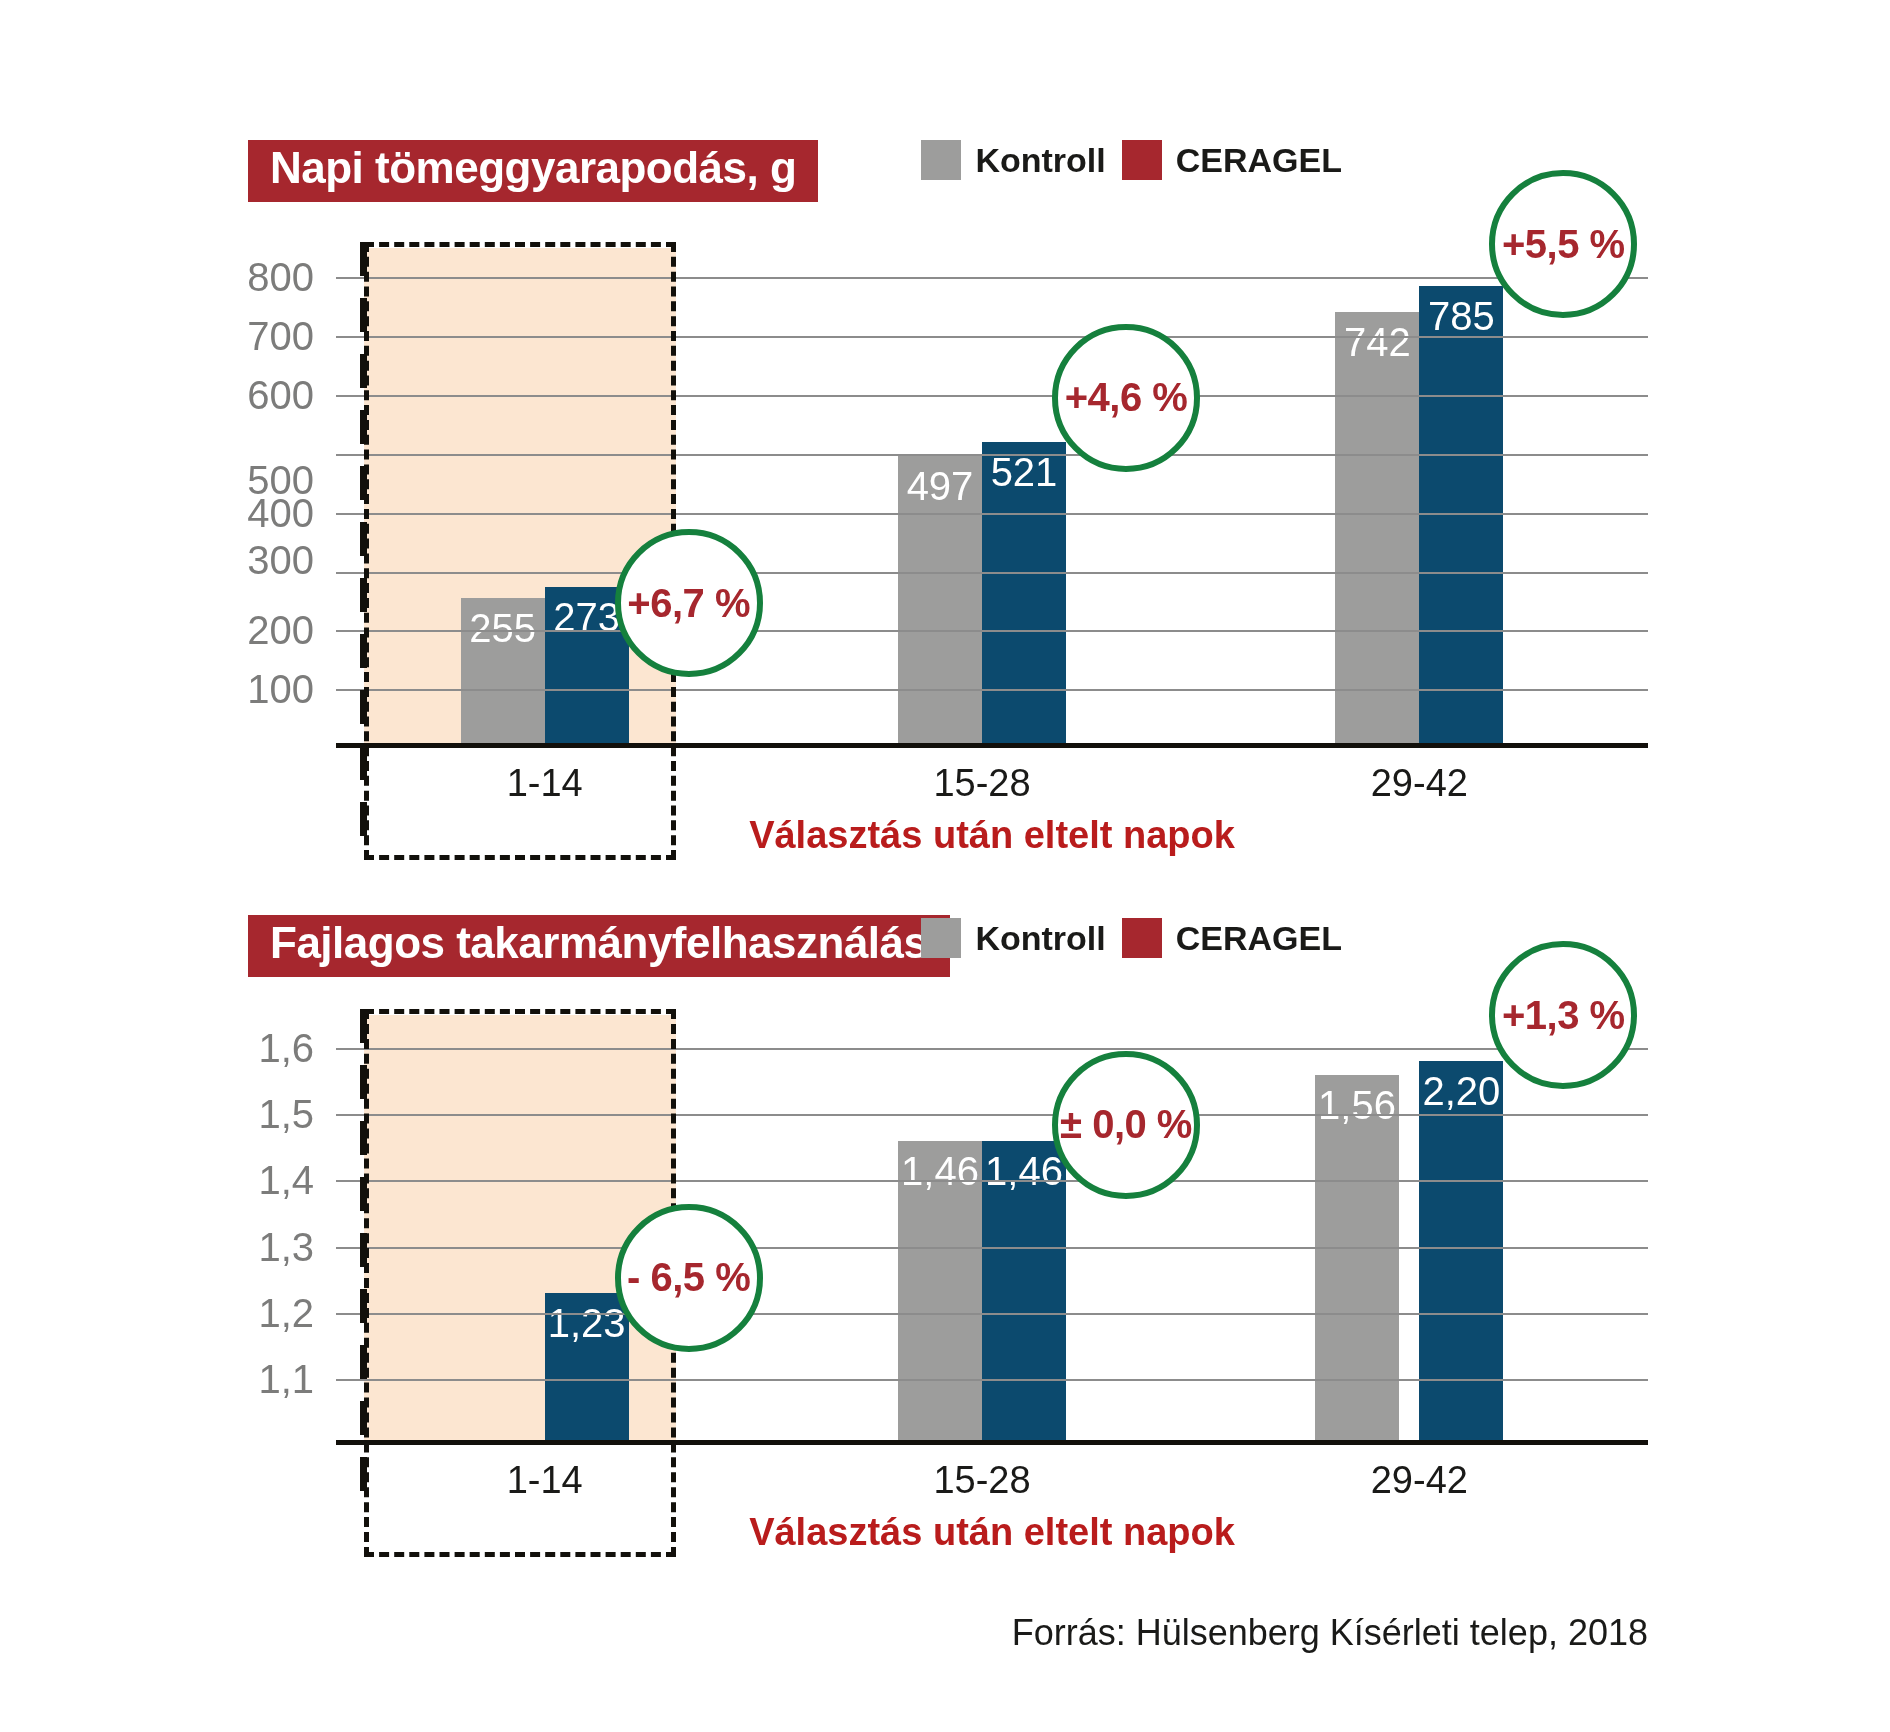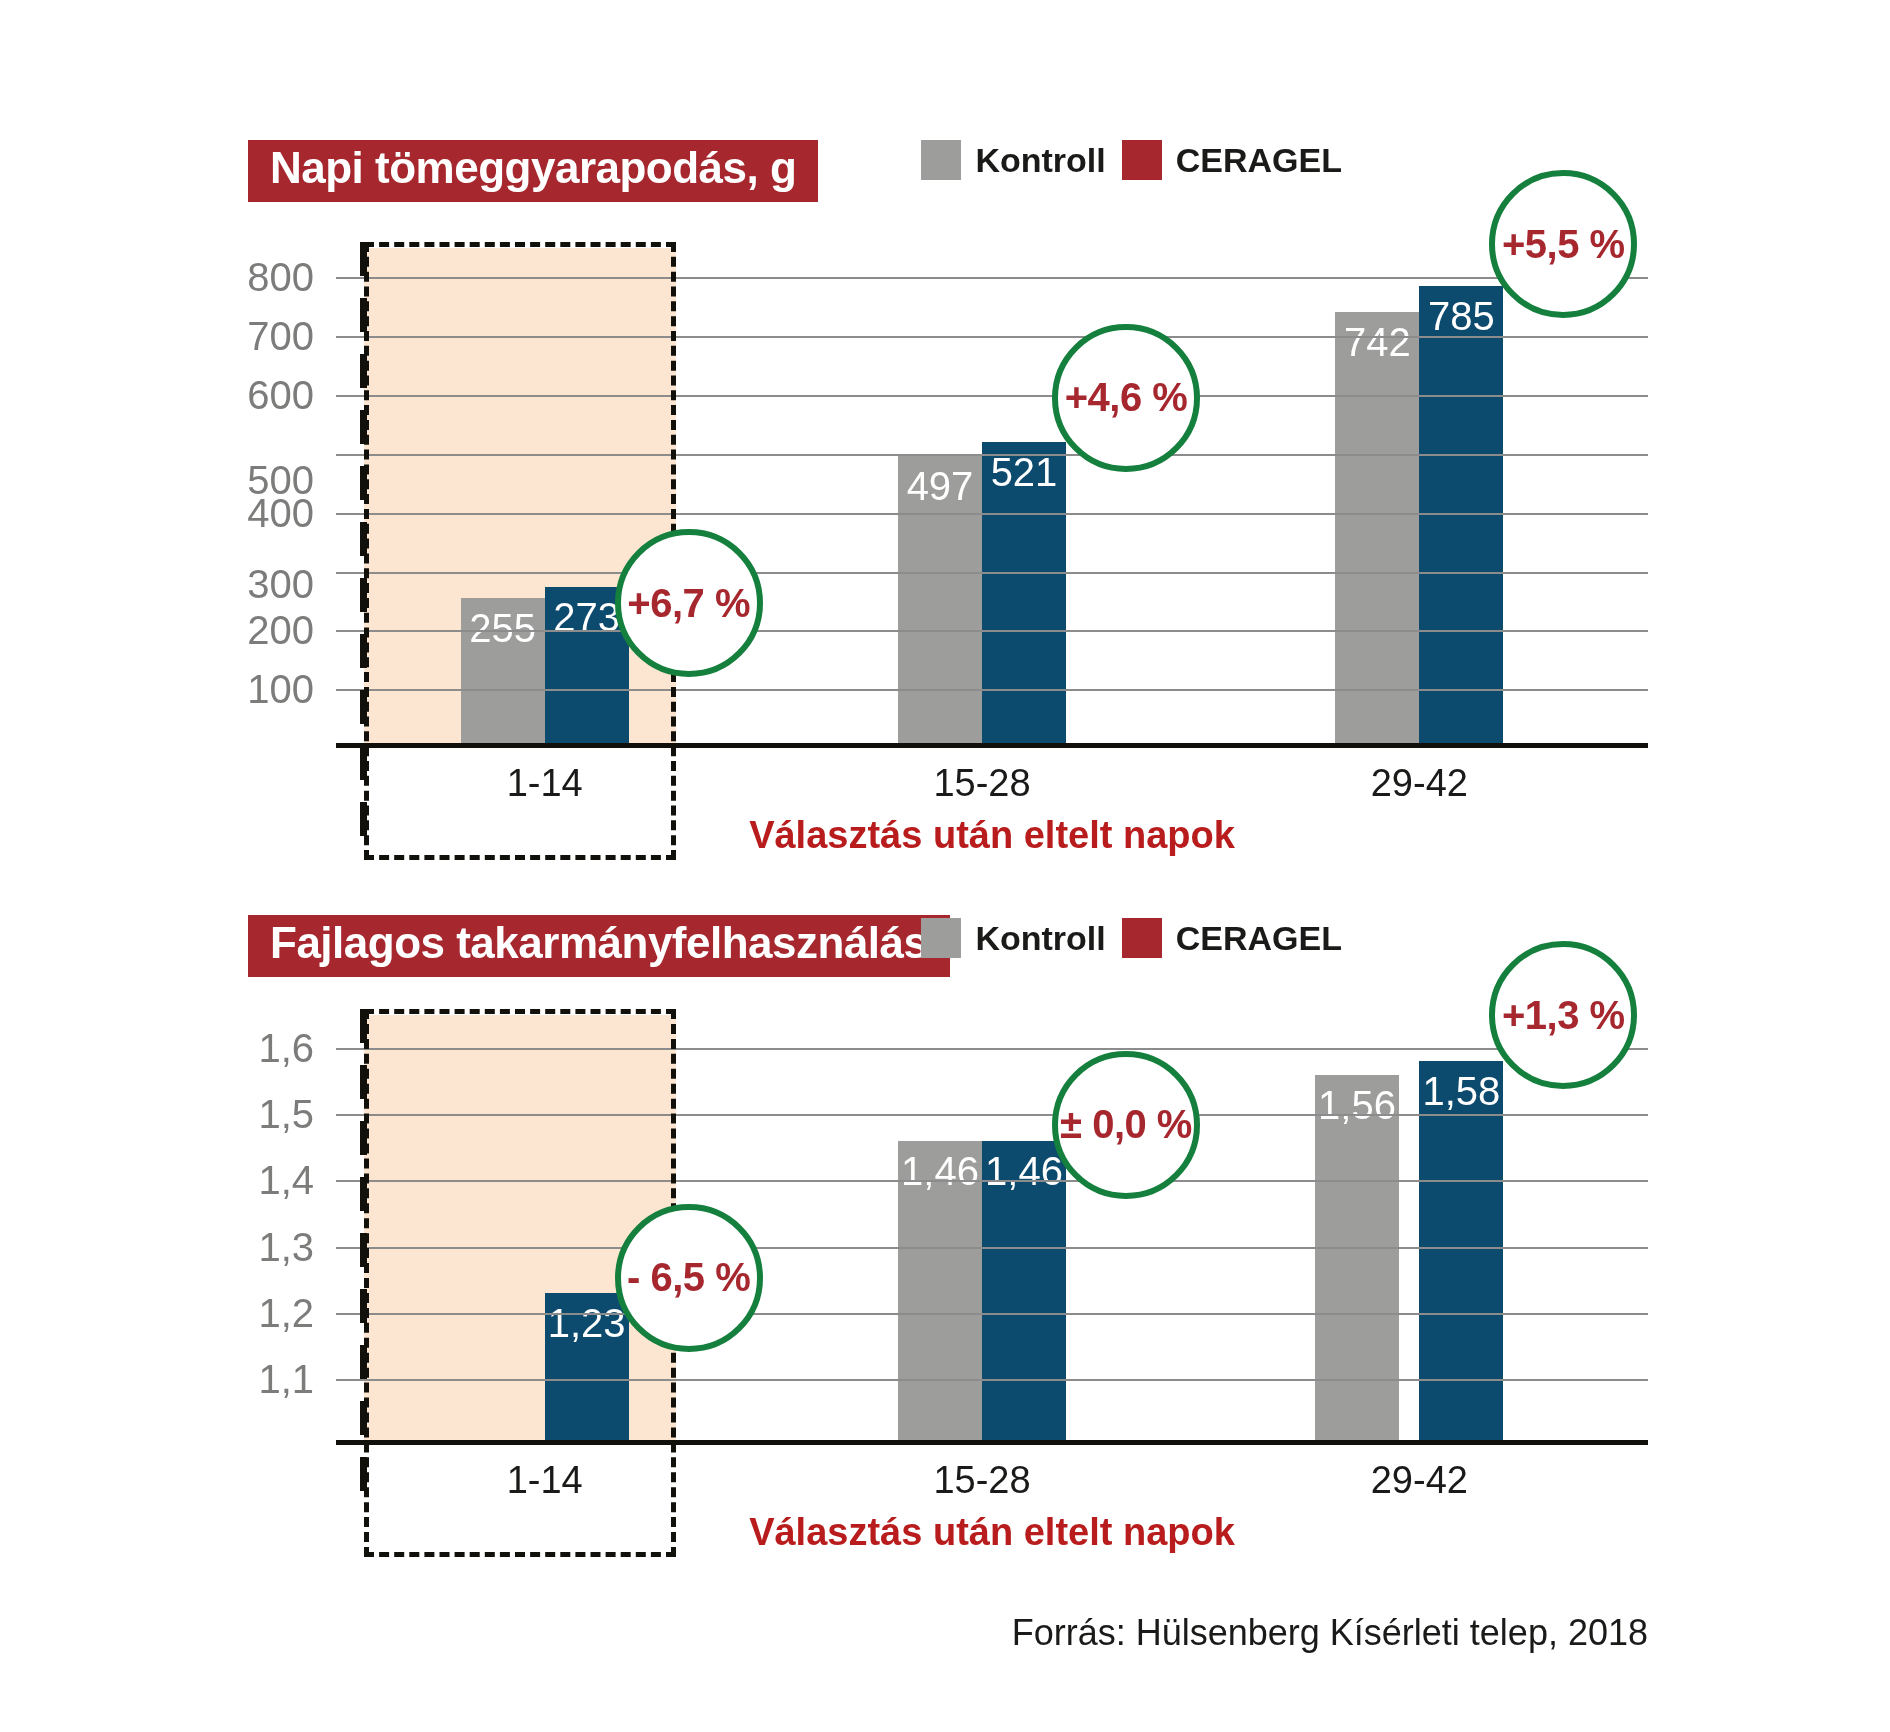--- a/index.html
+++ b/index.html
@@ -195,21 +195,21 @@
         <div class="ytick" style="top: 29.4118px;">800</div>
         <div class="grid-line" style="top: 88.2353px;"></div>
         <div class="ytick" style="top: 88.2353px;">700</div>
         <div class="grid-line" style="top: 147.059px;"></div>
         <div class="ytick" style="top: 147.059px;">600</div>
         <div class="grid-line" style="top: 205.882px;"></div>
         <div class="ytick" style="top: 205.882px; margin-top: 26px;">500</div>
         <div class="grid-line" style="top: 264.706px;"></div>
         <div class="ytick" style="top: 264.706px;">400</div>
         <div class="grid-line" style="top: 323.529px;"></div>
-        <div class="ytick" style="top: 336px; margin-left: 32px;">300</div>
+        <div class="ytick" style="top: 312px; margin-left: 32px;">300</div>
         <div class="grid-line" style="top: 382.353px;"></div>
         <div class="ytick" style="top: 382.353px;">200</div>
         <div class="grid-line" style="top: 441.176px;"></div>
         <div class="ytick" style="top: 441.176px;">100</div>
         <div class="ymark" style="left: 24px; top: -6px; height: 34px;"></div>
         <div class="ymark" style="left: 24px; top: 50px; height: 34px;"></div>
         <div class="ymark" style="left: 24px; top: 106px; height: 34px;"></div>
         <div class="ymark" style="left: 24px; top: 162px; height: 34px;"></div>
         <div class="ymark" style="left: 24px; top: 218px; height: 34px;"></div>
         <div class="ymark" style="left: 24px; top: 274px; height: 34px;"></div>
@@ -295,21 +295,21 @@
         </div>
         <div class="bar red" style="left: 646px; width: 84px; height: 304.308px;">
           <div class="bar-val">1,46</div>
         </div>
         <div class="xtick" style="left: 646px;">15-28</div>
         <div class="bubble" style="width: 148px; height: 148px; left: 716px; top: 35.6923px;">± 0,0 %</div>
         <div class="bar grey" style="left: 979px; width: 84px; height: 370.462px;">
           <div class="bar-val">1,56</div>
         </div>
         <div class="bar red" style="left: 1083.33px; width: 84px; height: 383.692px;">
-          <div class="bar-val">1,58</div>
+          <div class="bar-val">2,20</div>
         </div>
         <div class="xtick" style="left: 1083.33px;">29-42</div>
         <div class="bubble" style="width: 148px; height: 148px; left: 1153.33px; top: -73.6923px;">+1,3 %</div>
         <div class="band-dash" style="left: 28px; width: 312px; top: -6px; height: 548px;"></div>
       </div>
   </div>
 
   <div class="source">Forrás: Hülsenberg Kísérleti telep, 2018</div>
 </div>
 

